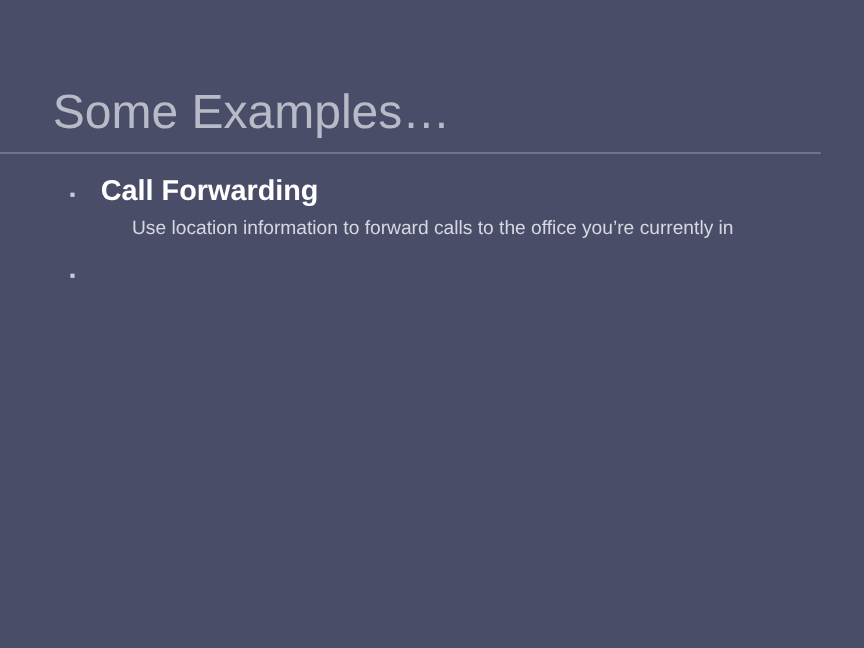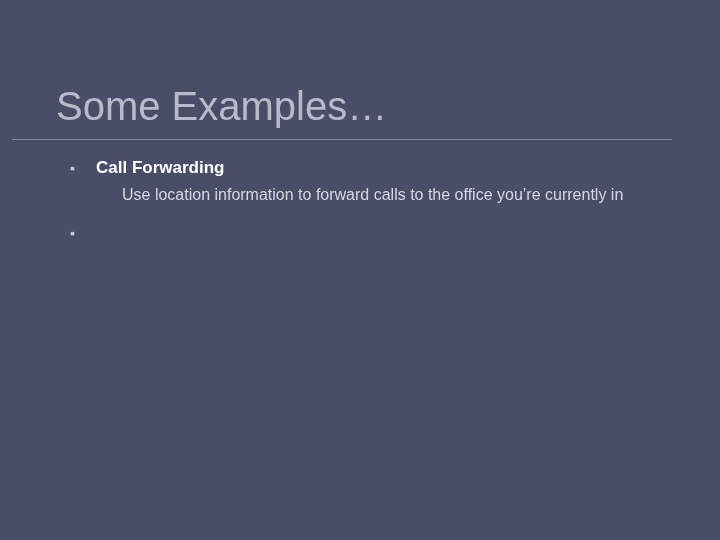--- a/index.html
+++ b/index.html
@@ -6,21 +6,21 @@
     body {
       width: 720px;
       height: 540px;
       background: #4a4d68;
       font-family: Arial, Helvetica, sans-serif;
       overflow: hidden;
     }
     .slide {
       width: 100%;
       height: 100%;
-      padding: 12px;
+      padding: 0;
     }
     .title {
       color: #b8bac8;
       font-size: 40px;
       font-weight: normal;
       padding: 72px 0 10px 44px;
       border-bottom: 1px solid #8a8ca0;
       margin: 0 36px 0 0;
     }
     .content {
@@ -36,21 +36,21 @@
     }
     .bullet {
       color: #c8cad6;
       font-size: 14px;
       line-height: 1;
       width: 12px;
       flex-shrink: 0;
     }
     .heading {
       color: #ffffff;
-      font-size: 17px;
+      font-size: 24px;
       font-weight: bold;
     }
     .details {
       padding: 6px 0 0 52px;
     }
     .detail-line {
       color: #d6d7e0;
       font-size: 16px;
       line-height: 1.35;
     }

